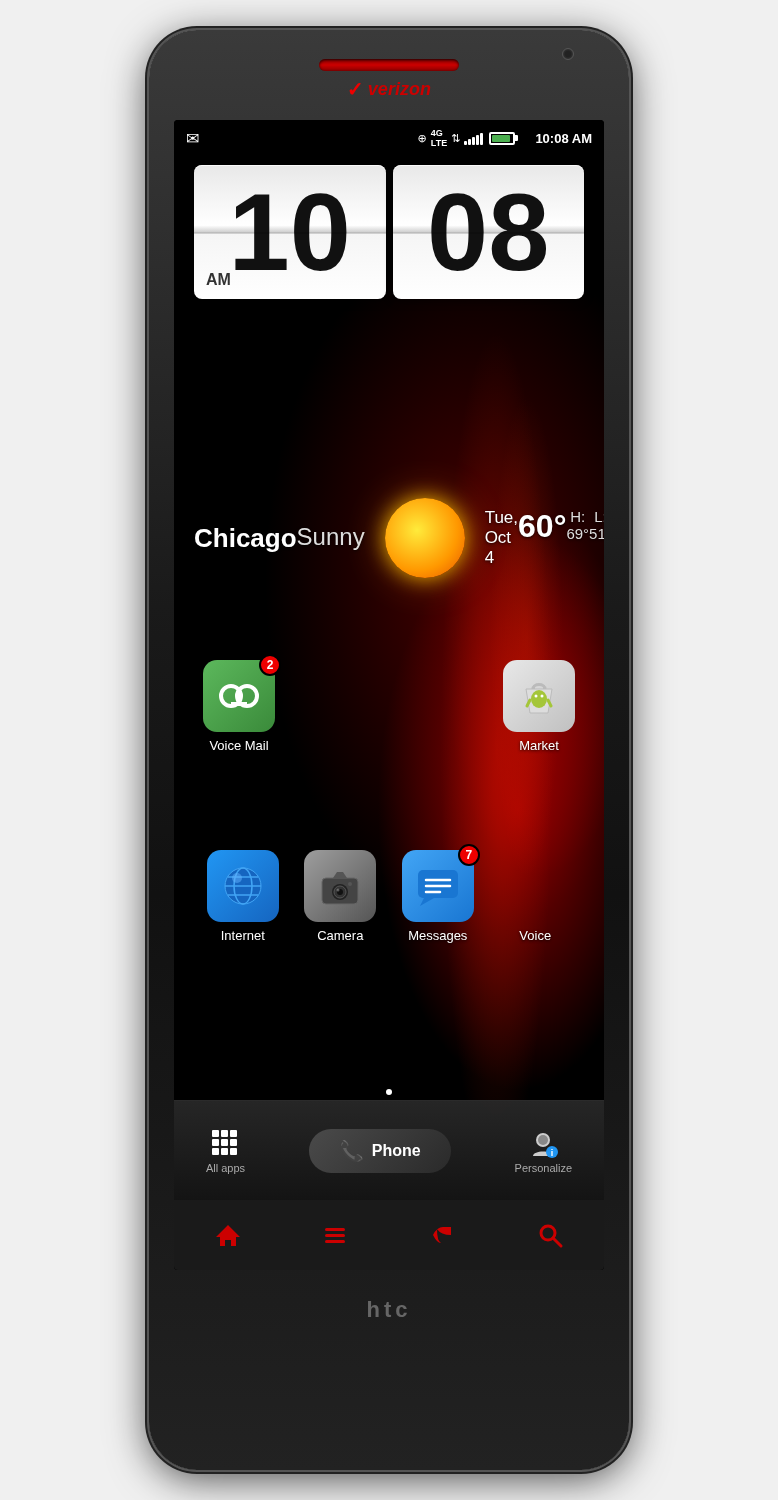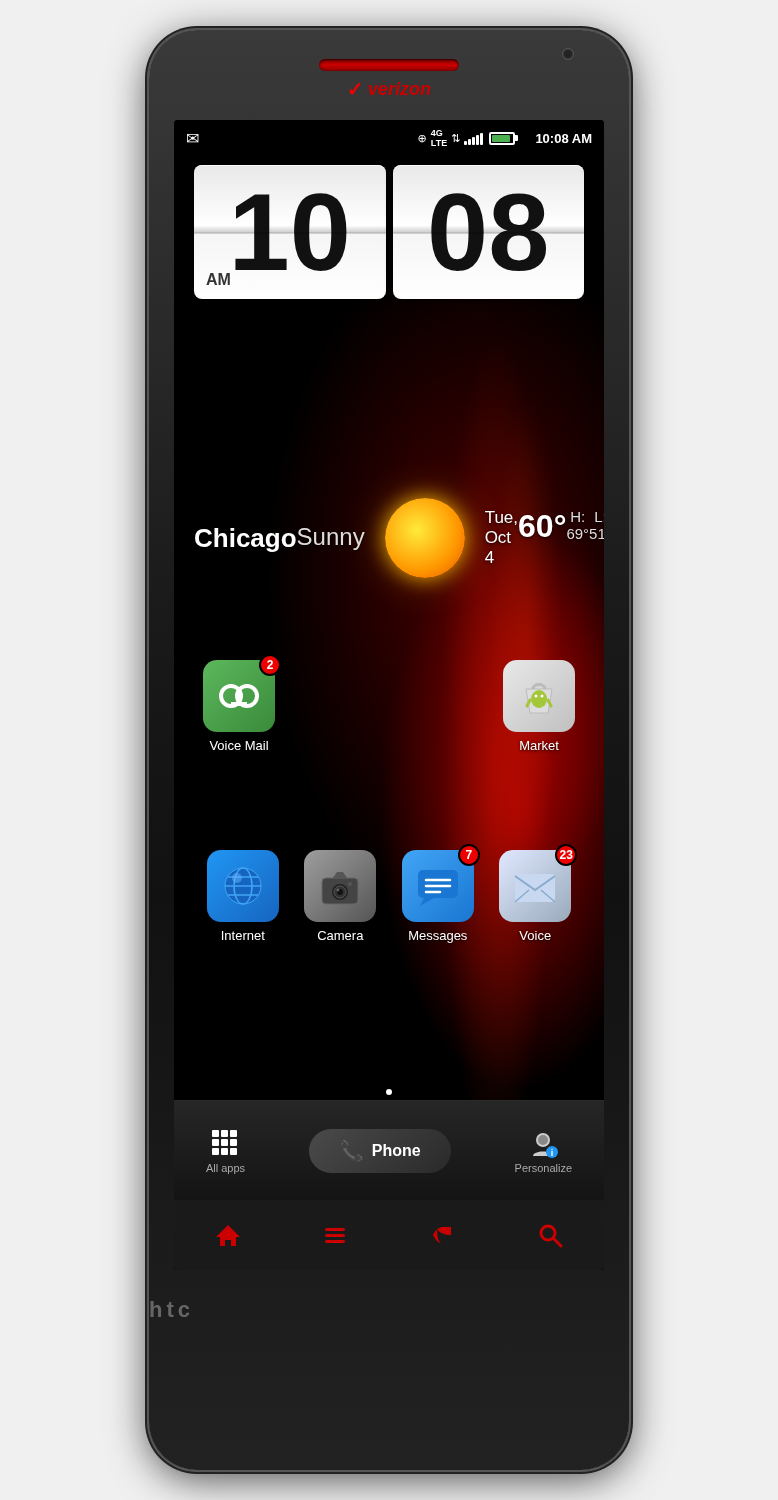--- a/index.html
+++ b/index.html
@@ -484,21 +484,21 @@
       width: 60px;
       height: 40px;
     }
 
     
     .phone-bottom {
       width: 100%;
       height: 80px;
       display: flex;
       align-items: center;
-      justify-content: flex-start;
+      justify-content: center;
     }
 
     .htc-logo {
       color: #666;
       font-size: 22px;
       font-weight: bold;
       letter-spacing: 4px;
     }
 
     
@@ -671,32 +671,20 @@
               <line x1="12" y1="24" x2="36" y2="24" stroke="#fff" stroke-width="2.5" stroke-linecap="round"></line>
               <line x1="12" y1="30" x2="26" y2="30" stroke="#fff" stroke-width="2.5" stroke-linecap="round"></line>
             </svg>
           </div>
           <div class="app-badge">7</div>
         </div>
         <span class="app-label">Messages</span>
       </div>
 
       <div class="app-item">
-        <div class="app-icon-wrapper">
-          <div class="app-icon icon-mail">
-            <svg width="48" height="48" viewBox="0 0 48 48">
-              <rect x="4" y="12" width="40" height="28" rx="4" fill="#c8d8f0"></rect>
-              <path d="M4 14 L24 28 L44 14" fill="none" stroke="#8aabcc" stroke-width="2"></path>
-
-              <line x1="4" y1="40" x2="18" y2="28" stroke="#8aabcc" stroke-width="1.5"></line>
-              <line x1="44" y1="40" x2="30" y2="28" stroke="#8aabcc" stroke-width="1.5"></line>
-            </svg>
-          </div>
-          <div class="app-badge">23</div>
-        </div>
         <span class="app-label">Voice</span>
       </div>
     </div>
 
     <div class="page-indicator"></div>
 
     <div class="dock-bar">
 
       <div class="dock-item">
         <div class="dock-icon">

